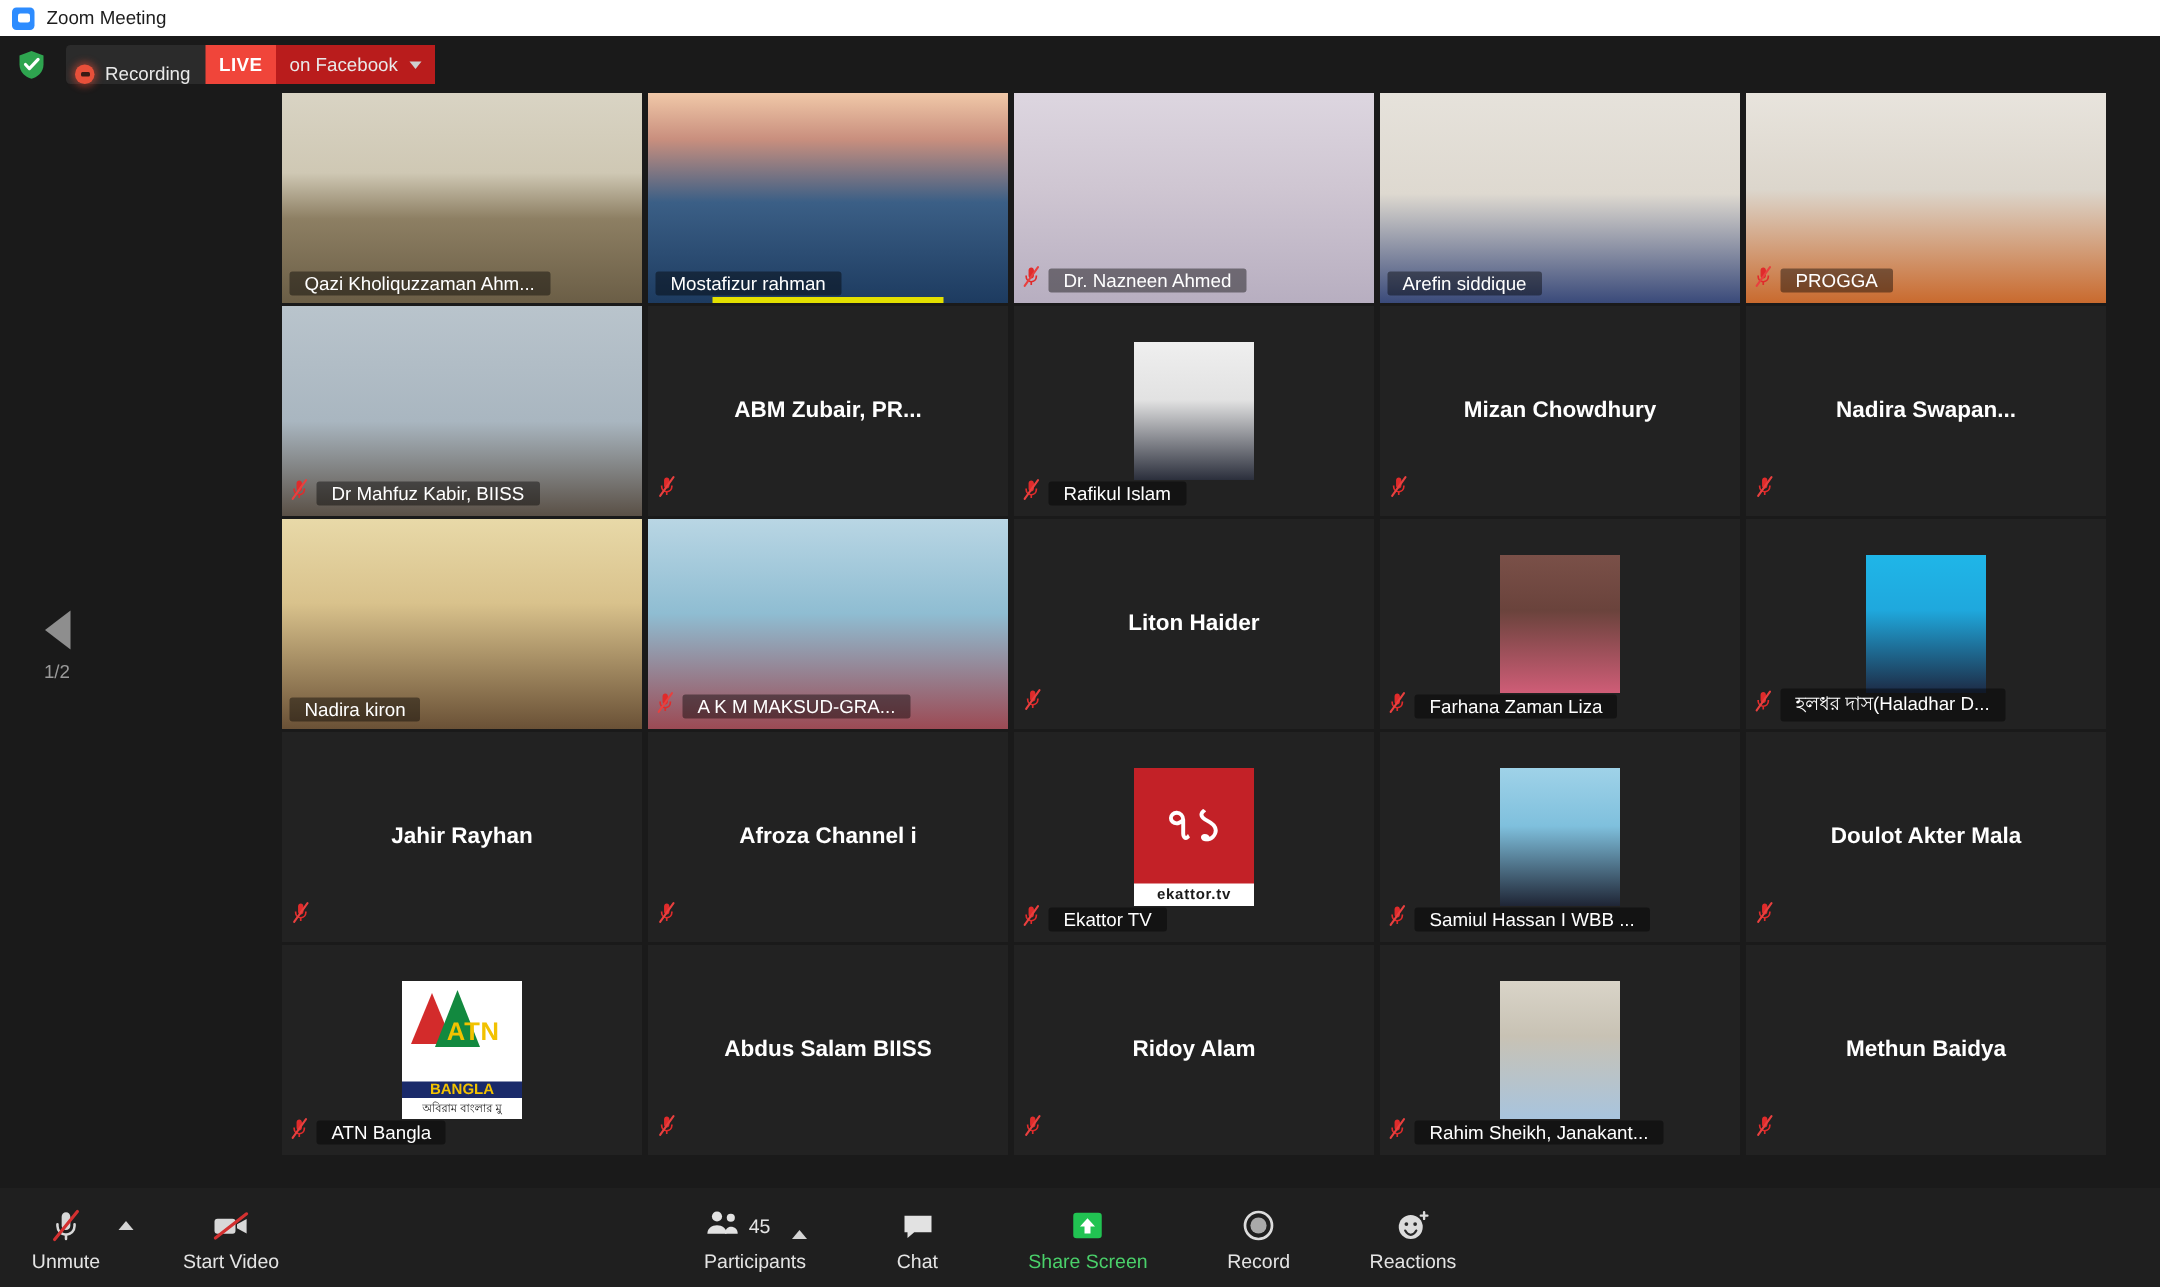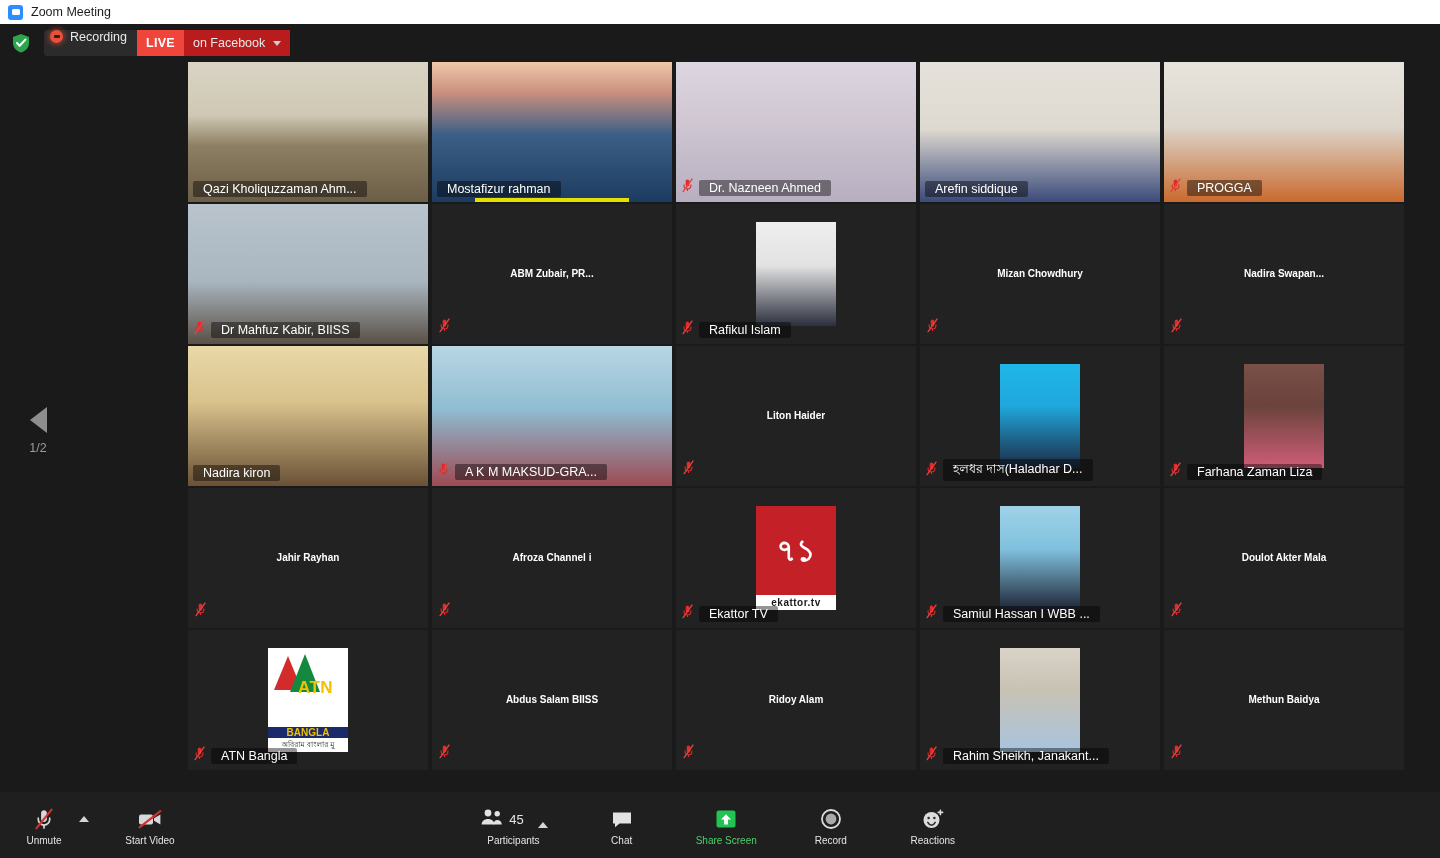--- a/index.html
+++ b/index.html
@@ -30,21 +30,21 @@
   .tb-title { font-size: 12.5px; color: #1d1d1d; }
 
   
   .recbar {
     height: 38px; width: 100%;
     background: #1a1a1a;
     display: flex; align-items: center;
     padding-left: 10px;
   }
   .rec-pill {
-    display: flex; align-items: flex-start;
+    display: flex; align-items: flex-end;
     background: #2b2b2b; border-radius: 3px;
     height: 26px;
   }
   .shield {
     width: 22px; height: 22px; margin-right: 12px; flex: none;
     position: relative;
   }
   .rec-dot {
     width: 13px; height: 13px; border-radius: 50%;
     background: #e8503a; margin: 0 7px 0 6px; flex: none;
@@ -92,21 +92,21 @@
     margin-right: 4px; margin-bottom: 2px;
     overflow: hidden;
     flex: none;
   }
   .tile.active { outline: 3px solid #e3e000; outline-offset: -3px; z-index: 3; }
 
   
   .tile-center-name {
     position: absolute; inset: 0;
     display: flex; align-items: center; justify-content: center;
-    color: #ffffff; font-size: 10px; font-weight: bold;
+    color: #ffffff; font-size: 15px; font-weight: bold;
     text-align: center; padding: 0 8px; line-height: 1.2;
   }
   
   .tile-name-strip {
     position: absolute; left: 5px; bottom: 5px;
     display: flex; align-items: center; gap: 5px;
     max-width: 232px; z-index: 2;
   }
   .tile-name-strip .nm {
     background: rgba(0,0,0,.42);
@@ -116,21 +116,21 @@
     max-width: 200px;
   }
   .mute-ico { width: 13px; height: 15px; flex: none; }
   .mute-corner { position: absolute; left: 6px; bottom: 7px; z-index: 2; }
 
   
   .media { position: absolute; inset: 0; }
   .photo {
     position: absolute; left: 50%; top: 50%;
     transform: translate(-50%,-50%);
-    width: 80px; height: 104px;
+    width: 80px; height: 92px;
     background: #c9c9c9; overflow: hidden;
   }
   .speaking-bar {
     position: absolute; bottom: 0; height: 4px;
     background: #e3e000; left: 18%; width: 64%;
   }
 
   
   .page-nav {
     position: absolute; left: 16px; top: 345px;
@@ -155,21 +155,21 @@
   .tb-left { display: flex; align-items: flex-start; padding-left: 16px; gap: 2px; }
   .tb-center {
     position: absolute; left: 0; right: 0;
     display: flex; justify-content: center; align-items: flex-start; gap: 46px;
   }
   .tb-item {
     display: flex; flex-direction: column; align-items: center;
     min-width: 56px; color: #e4e4e4; cursor: pointer;
   }
   .tb-glyph { height: 30px; display: flex; align-items: center; justify-content: center; }
-  .tb-text { font-size: 10px; margin-top: 1px; white-space: nowrap; }
+  .tb-text { font-size: 13px; margin-top: 1px; white-space: nowrap; }
   .tb-text.green { color: #4ad06a; }
   .caret-up-sm {
     width: 0; height: 0; margin-top: 12px;
     border-left: 5px solid transparent; border-right: 5px solid transparent;
     border-bottom: 6px solid #d5d5d5;
   }
   .pcount { font-size: 13px; color: #e4e4e4; margin-left: 4px; }
 </style>
 </head>
 <body>
@@ -325,41 +325,41 @@
         <div class="tile">
           <div class="tile-center-name">Liton Haider</div>
           <span class="mute-corner"><svg class="mute-ico" viewBox="0 0 13 15">
               <path d="M6.5 1.4c-1 0-1.8.8-1.8 1.8v3.6c0 1 .8 1.8 1.8 1.8s1.8-.8 1.8-1.8V3.2c0-1-.8-1.8-1.8-1.8z" fill="#e02b2b"></path>
               <path d="M3.1 6.6v.8c0 1.9 1.5 3.4 3.4 3.4s3.4-1.5 3.4-3.4v-.8" stroke="#e02b2b" stroke-width="1.1" fill="none"></path>
               <line x1="6.5" y1="10.8" x2="6.5" y2="13" stroke="#e02b2b" stroke-width="1.1"></line>
               <line x1="2.1" y1="13.6" x2="11" y2="1.1" stroke="#e8403f" stroke-width="1.4" stroke-linecap="round"></line>
             </svg></span>
         </div>
         <div class="tile">
+          <div class="photo" style="background:linear-gradient(180deg,#7a5048 0%,#6a433c 40%,#cf5d77 100%)"></div>
+          <div class="tile-name-strip">
+            <span><svg class="mute-ico" viewBox="0 0 13 15">
+                <path d="M6.5 1.4c-1 0-1.8.8-1.8 1.8v3.6c0 1 .8 1.8 1.8 1.8s1.8-.8 1.8-1.8V3.2c0-1-.8-1.8-1.8-1.8z" fill="#e02b2b"></path>
+                <path d="M3.1 6.6v.8c0 1.9 1.5 3.4 3.4 3.4s3.4-1.5 3.4-3.4v-.8" stroke="#e02b2b" stroke-width="1.1" fill="none"></path>
+                <line x1="6.5" y1="10.8" x2="6.5" y2="13" stroke="#e02b2b" stroke-width="1.1"></line>
+                <line x1="2.1" y1="13.6" x2="11" y2="1.1" stroke="#e8403f" stroke-width="1.4" stroke-linecap="round"></line>
+              </svg></span>
+            <span class="nm">Farhana Zaman Liza</span>
+          </div>
+        </div>
+        <div class="tile">
           <div class="photo" style="background:linear-gradient(180deg,#1fb6e8 0%,#1fa8dd 40%,#1d2a44 100%)"></div>
           <div class="tile-name-strip">
             <span><svg class="mute-ico" viewBox="0 0 13 15">
                 <path d="M6.5 1.4c-1 0-1.8.8-1.8 1.8v3.6c0 1 .8 1.8 1.8 1.8s1.8-.8 1.8-1.8V3.2c0-1-.8-1.8-1.8-1.8z" fill="#e02b2b"></path>
                 <path d="M3.1 6.6v.8c0 1.9 1.5 3.4 3.4 3.4s3.4-1.5 3.4-3.4v-.8" stroke="#e02b2b" stroke-width="1.1" fill="none"></path>
                 <line x1="6.5" y1="10.8" x2="6.5" y2="13" stroke="#e02b2b" stroke-width="1.1"></line>
                 <line x1="2.1" y1="13.6" x2="11" y2="1.1" stroke="#e8403f" stroke-width="1.4" stroke-linecap="round"></line>
               </svg></span>
             <span class="nm">হলধর দাস(Haladhar D...</span>
-          </div>
-        </div>
-        <div class="tile">
-          <div class="photo" style="background:linear-gradient(180deg,#7a5048 0%,#6a433c 40%,#cf5d77 100%)"></div>
-          <div class="tile-name-strip">
-            <span><svg class="mute-ico" viewBox="0 0 13 15">
-                <path d="M6.5 1.4c-1 0-1.8.8-1.8 1.8v3.6c0 1 .8 1.8 1.8 1.8s1.8-.8 1.8-1.8V3.2c0-1-.8-1.8-1.8-1.8z" fill="#e02b2b"></path>
-                <path d="M3.1 6.6v.8c0 1.9 1.5 3.4 3.4 3.4s3.4-1.5 3.4-3.4v-.8" stroke="#e02b2b" stroke-width="1.1" fill="none"></path>
-                <line x1="6.5" y1="10.8" x2="6.5" y2="13" stroke="#e02b2b" stroke-width="1.1"></line>
-                <line x1="2.1" y1="13.6" x2="11" y2="1.1" stroke="#e8403f" stroke-width="1.4" stroke-linecap="round"></line>
-              </svg></span>
-            <span class="nm">Farhana Zaman Liza</span>
           </div>
         </div>
       </div>
       <div class="grid-row">
         <div class="tile">
           <div class="tile-center-name">Jahir Rayhan</div>
           <span class="mute-corner"><svg class="mute-ico" viewBox="0 0 13 15">
               <path d="M6.5 1.4c-1 0-1.8.8-1.8 1.8v3.6c0 1 .8 1.8 1.8 1.8s1.8-.8 1.8-1.8V3.2c0-1-.8-1.8-1.8-1.8z" fill="#e02b2b"></path>
               <path d="M3.1 6.6v.8c0 1.9 1.5 3.4 3.4 3.4s3.4-1.5 3.4-3.4v-.8" stroke="#e02b2b" stroke-width="1.1" fill="none"></path>
               <line x1="6.5" y1="10.8" x2="6.5" y2="13" stroke="#e02b2b" stroke-width="1.1"></line>

